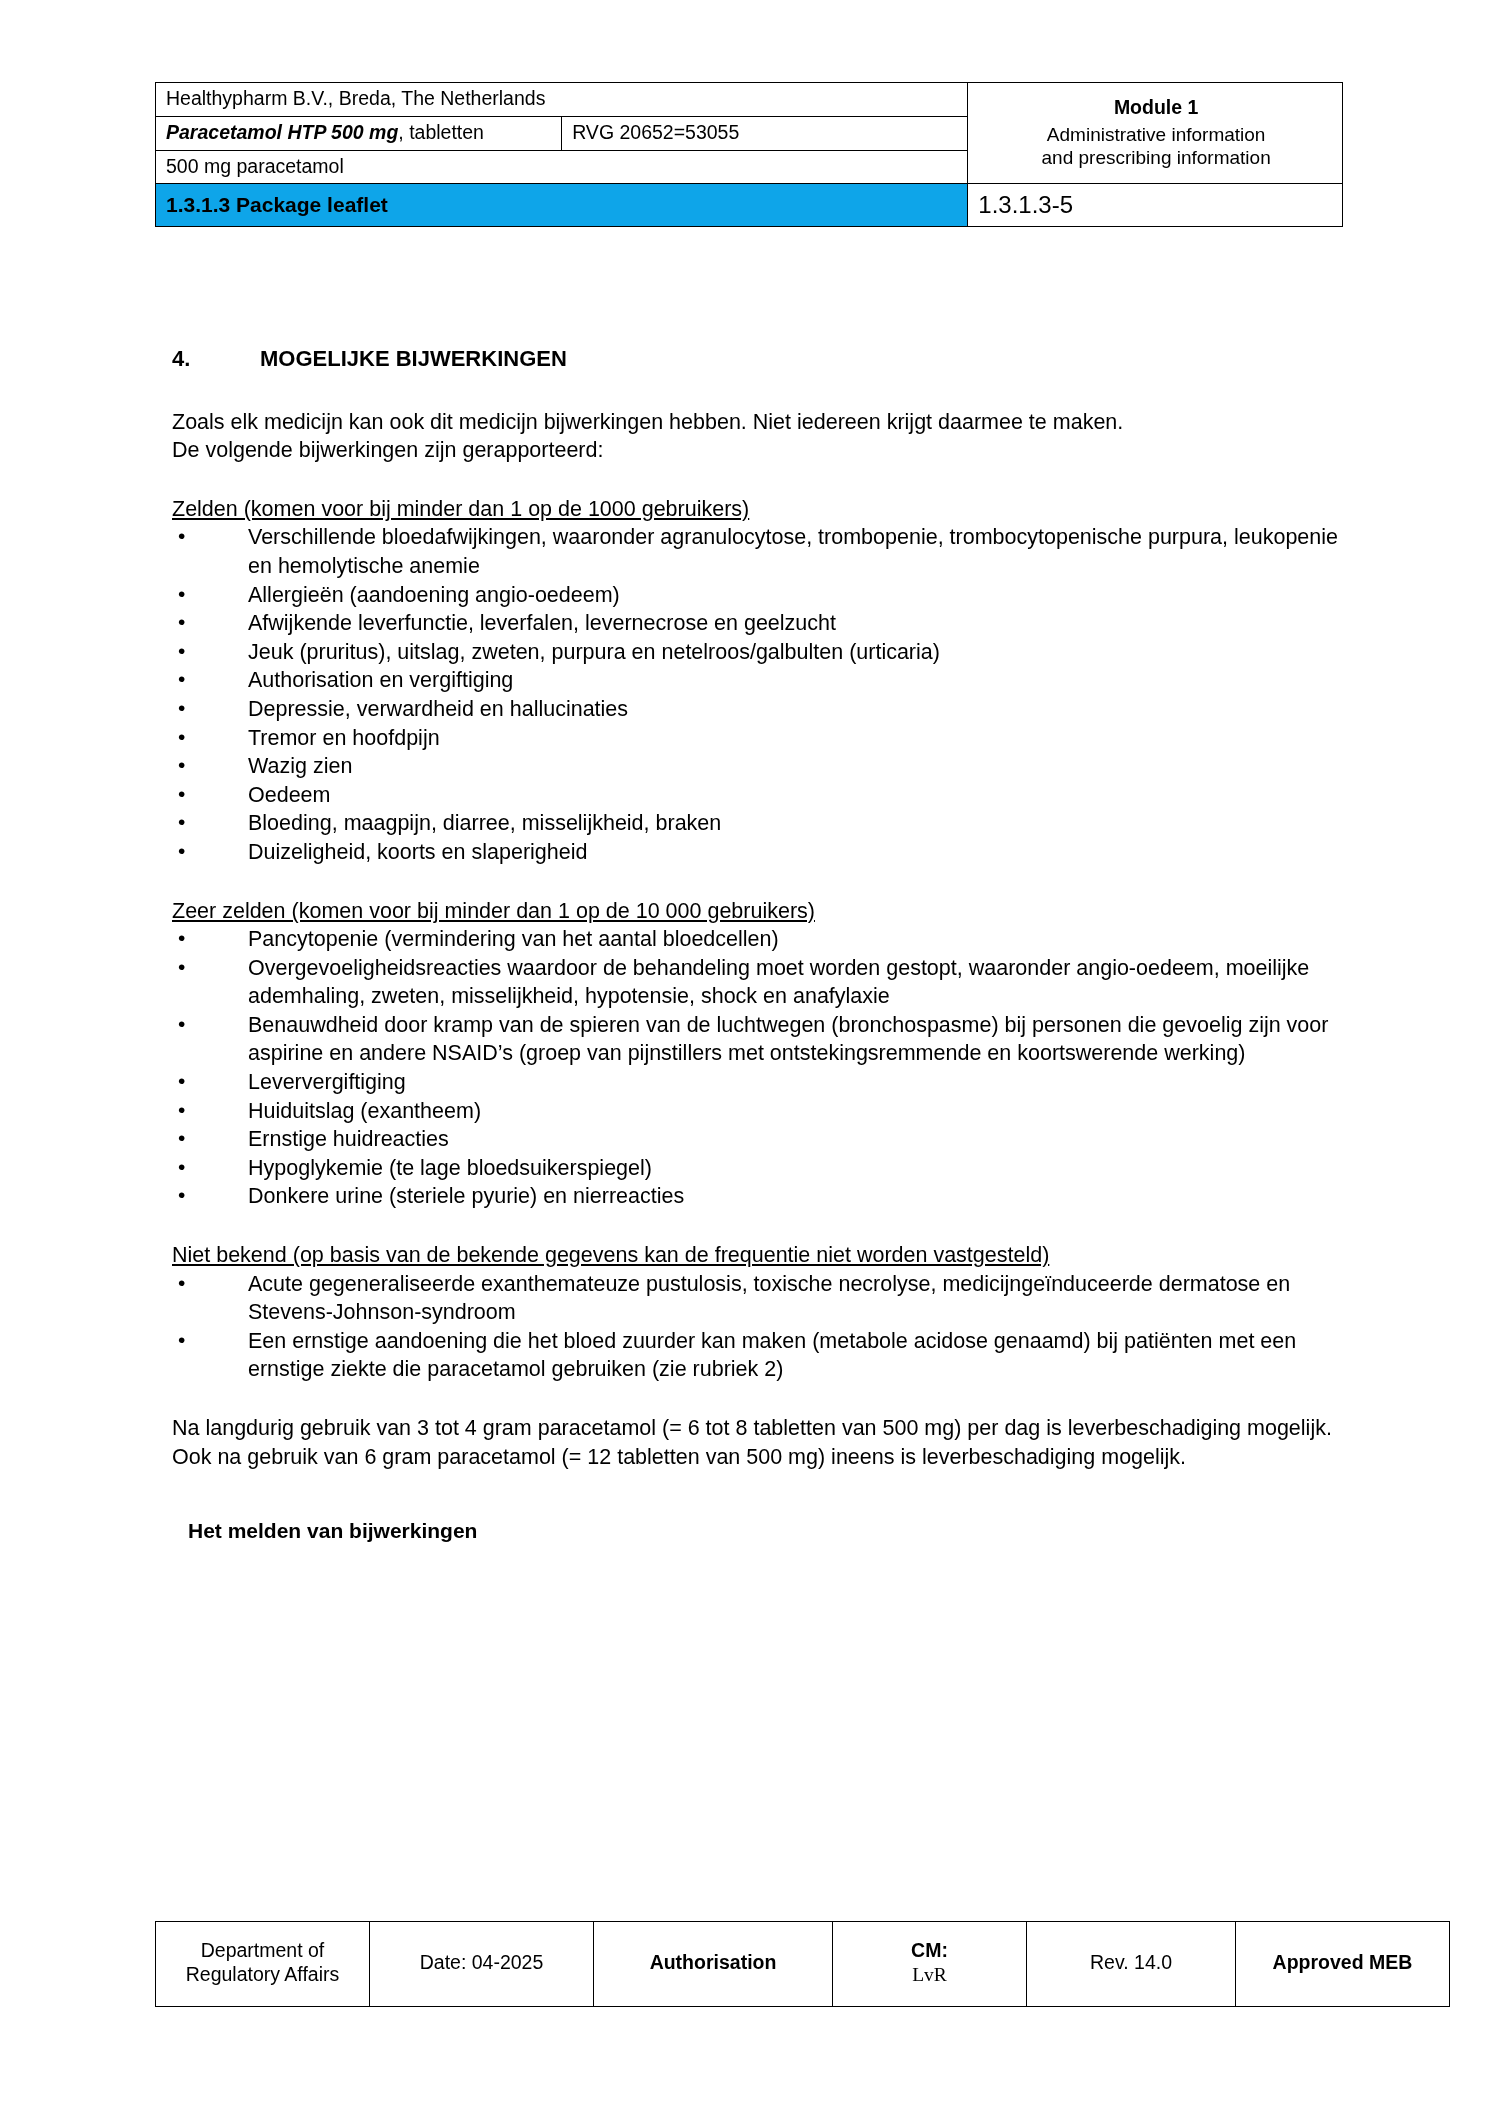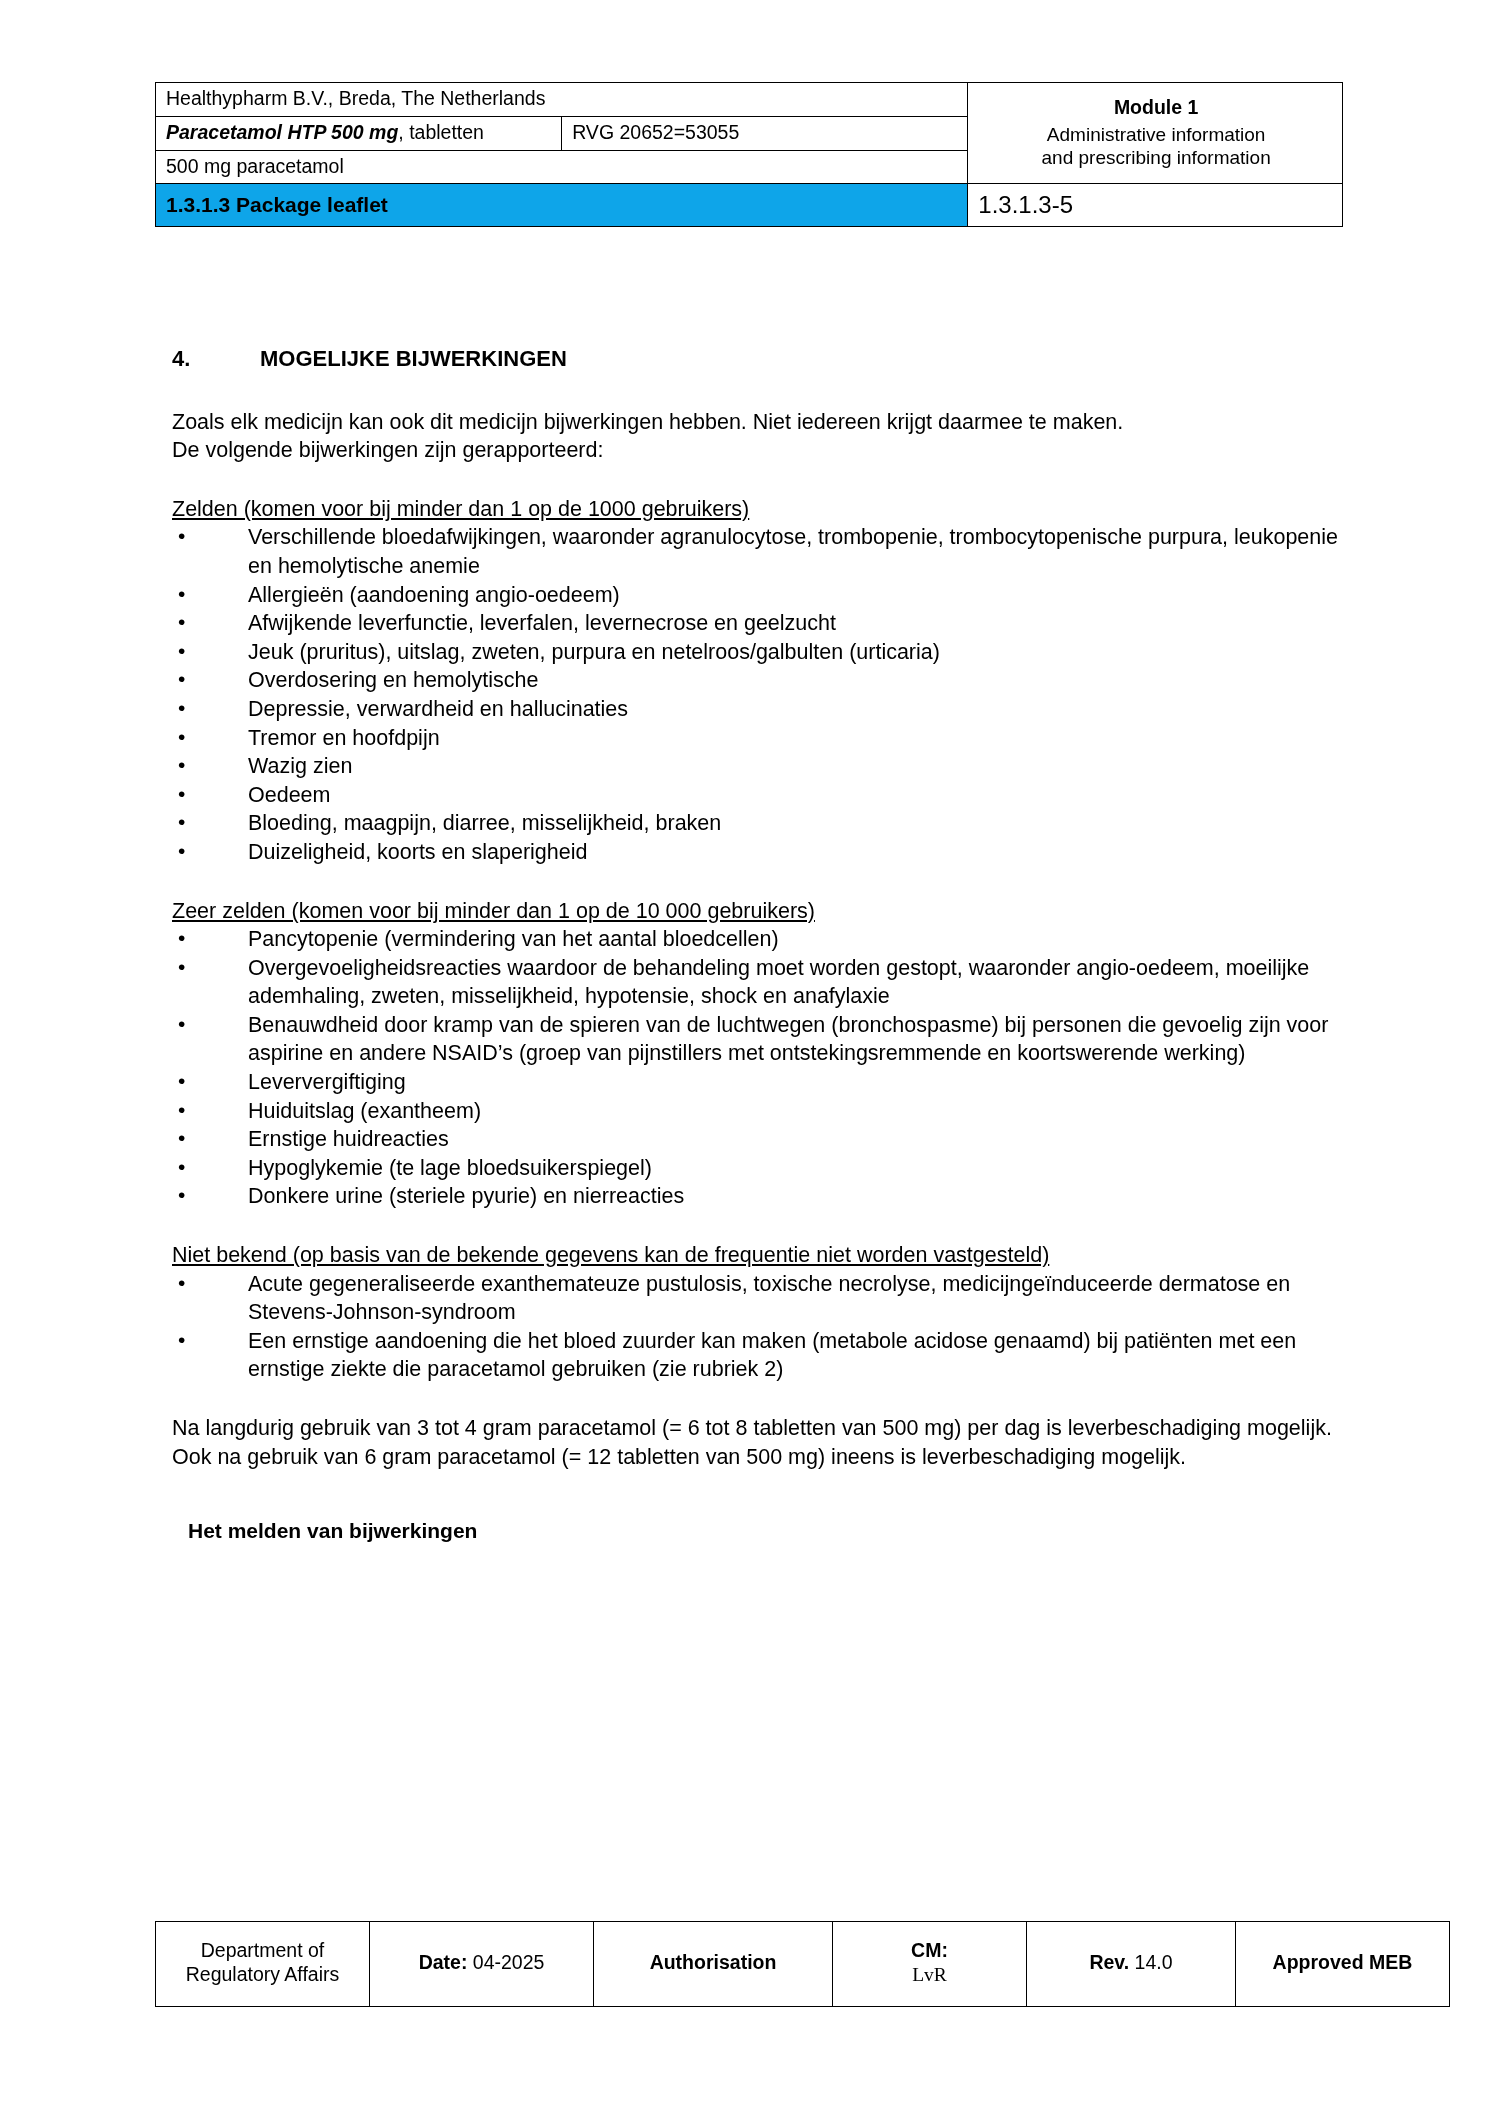--- a/index.html
+++ b/index.html
@@ -155,21 +155,21 @@
     height: 58px;
   }
   .f-dept { width: 205px; }
   .f-date { width: 215px; }
   .f-auth { width: 230px; font-weight: bold; }
   .f-cm   { width: 185px; }
   .f-rev  { width: 200px; }
   .f-meb  { width: 205px; font-weight: bold; }
   .f-cm .cm-lbl { font-weight: bold; display: block; }
   .f-cm .cm-val { display: block; font-family: Liberation Serif, serif; }
-  .lbl-b { font-weight: bold; }
+  .lbl-b { font-weight: normal; }
 </style>
 </head>
 <body>
 
 <div class="page">
 
   <table class="header-table">
     <tbody>
         <tr>
       <td class="hdr-company" colspan="2">Healthypharm B.V., Breda, The Netherlands</td>
@@ -204,21 +204,21 @@
     <p class="para">De volgende bijwerkingen zijn gerapporteerd:</p>
 
     <div class="gap-md"></div>
 
     <p class="subhead-underline">Zelden (komen voor bij minder dan 1 op de 1000 gebruikers)</p>
     <ul class="bullets">
       <li><span class="dot">•</span><span>Verschillende bloedafwijkingen, waaronder agranulocytose, trombopenie, trombocytopenische purpura, leukopenie en hemolytische anemie</span></li>
       <li><span class="dot">•</span><span>Allergieën (aandoening angio-oedeem)</span></li>
       <li><span class="dot">•</span><span>Afwijkende leverfunctie, leverfalen, levernecrose en geelzucht</span></li>
       <li><span class="dot">•</span><span>Jeuk (pruritus), uitslag, zweten, purpura en netelroos/galbulten (urticaria)</span></li>
-      <li><span class="dot">•</span><span>Overdosering en hemolytische</span></li>
+      <li><span class="dot">•</span><span>Authorisation en vergiftiging</span></li>
       <li><span class="dot">•</span><span>Depressie, verwardheid en hallucinaties</span></li>
       <li><span class="dot">•</span><span>Tremor en hoofdpijn</span></li>
       <li><span class="dot">•</span><span>Wazig zien</span></li>
       <li><span class="dot">•</span><span>Oedeem</span></li>
       <li><span class="dot">•</span><span>Bloeding, maagpijn, diarree, misselijkheid, braken</span></li>
       <li><span class="dot">•</span><span>Duizeligheid, koorts en slaperigheid</span></li>
     </ul>
 
     <div class="gap-md"></div>
 

